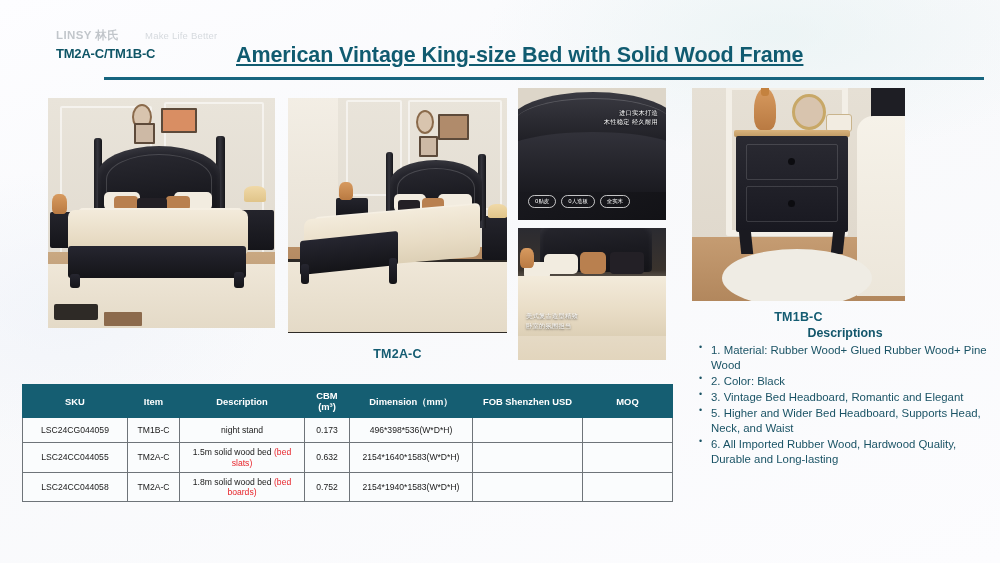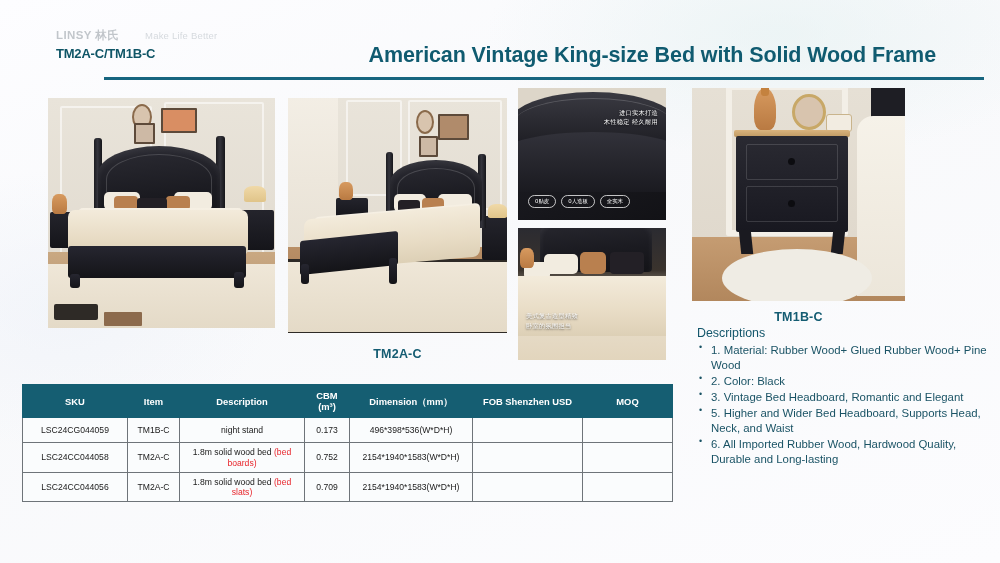--- a/index.html
+++ b/index.html
@@ -25,23 +25,24 @@
   }
   .brand-logo-row { display: flex; align-items: baseline; gap: 26px; opacity: .30; }
   .brand-logo { font-size: 11.5px; font-weight: 700; color: #3b4a55; letter-spacing: .4px; }
   .brand-tag { font-size: 9.5px; color: #7d8a94; letter-spacing: .2px; }
   .brand-sku {
     margin-top: 3px;
     font-size: 13px; font-weight: 700; color: #0f5566; letter-spacing: -.2px;
   }
   .main-title {
     position: absolute; left: 236px; top: 43px; width: 700px;
-    text-align: right;
+    text-align: left;
     font-size: 21.5px; font-weight: 700; color: #105b70;
     letter-spacing: -.1px;
+    text-decoration: underline;
   }
   .header-rule {
     position: absolute; left: 104px; top: 77px; width: 880px; height: 2.5px;
     background: #17657f;
   }
 
   
   .photo { position: absolute; overflow: hidden; }
 
   
@@ -107,21 +108,21 @@
     background:#fafcfd; border:1px solid #6e7479;
     padding: 4px 3px; text-align:center; line-height:1.25;
     height: 25px; vertical-align: middle;
   }
   .spec-table td.desc { line-height:1.2; }
   .red { color:#e8242a; }
 
   
   .desc-block { position:absolute; left:697px; top:326px; width:296px; }
   .desc-heading {
-    font-size:12.4px; font-weight:400; color:#13566b; margin-bottom:3px;
+    font-size:12.4px; font-weight:700; color:#13566b; margin-bottom:3px;text-align:center;
   }
   .desc-list { list-style:none; }
   .desc-list li {
     position:relative; padding-left:14px; margin-bottom:1px;
     font-size:11.4px; line-height:1.32; color:#1a5365;
   }
   .desc-list li::before {
     content:"•"; position:absolute; left:2px; top:-1px; font-size:9px; color:#1a5365;
   }
 </style>
@@ -289,33 +290,33 @@
         <tr>
           <td>LSC24CG044059</td>
           <td>TM1B-C</td>
           <td class="desc">night stand</td>
           <td>0.173</td>
           <td>496*398*536(W*D*H)</td>
           <td></td>
           <td></td>
         </tr>
         <tr>
+          <td>LSC24CC044055</td>
+          <td>TM2A-C</td>
+          <td class="desc">1.5m solid wood bed <span class="red">(bed slats)</span></td>
+          <td>0.632</td>
+          <td>2154*1640*1583(W*D*H)</td>
+          <td></td>
+          <td></td>
+        </tr>
+        <tr>
           <td>LSC24CC044058</td>
           <td>TM2A-C</td>
           <td class="desc">1.8m solid wood bed <span class="red">(bed boards)</span></td>
           <td>0.752</td>
-          <td>2154*1940*1583(W*D*H)</td>
-          <td></td>
-          <td></td>
-        </tr>
-        <tr>
-          <td>LSC24CC044056</td>
-          <td>TM2A-C</td>
-          <td class="desc">1.8m solid wood bed <span class="red">(bed slats)</span></td>
-          <td>0.709</td>
           <td>2154*1940*1583(W*D*H)</td>
           <td></td>
           <td></td>
         </tr>
       </tbody>
   </table>
 
   <div class="desc-block">
     <div class="desc-heading">Descriptions</div>
     <ul class="desc-list">

